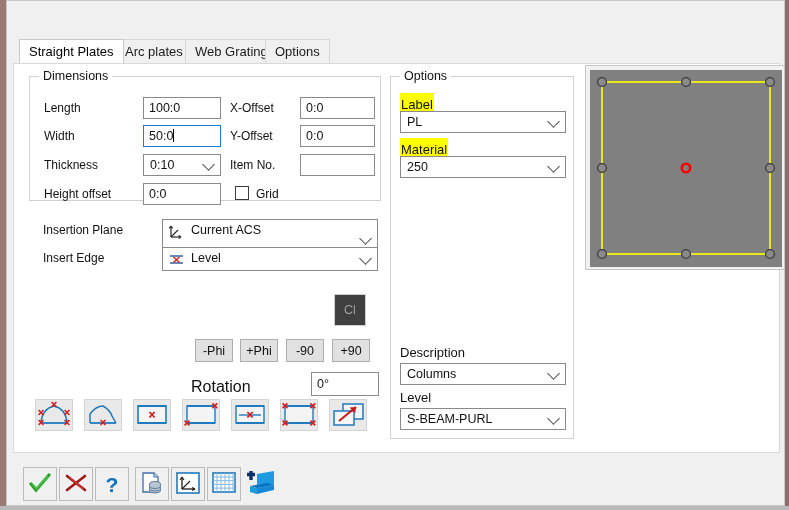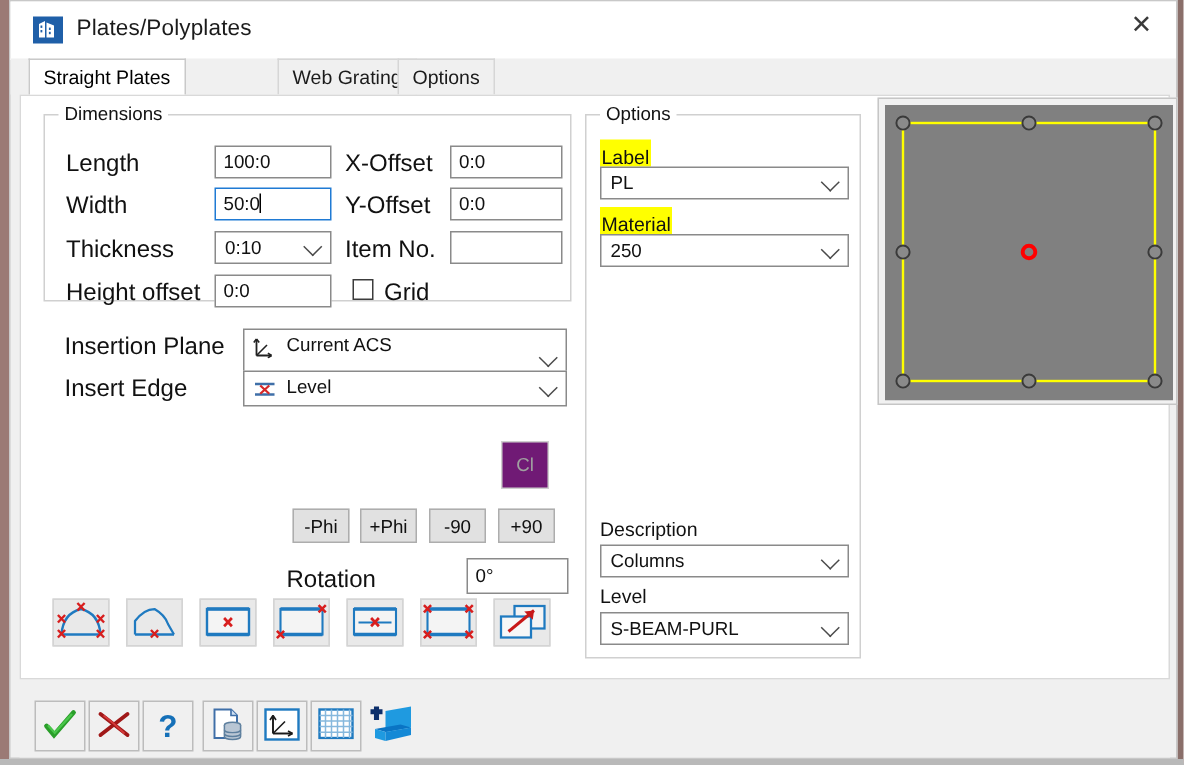--- a/index.html
+++ b/index.html
@@ -58,21 +58,21 @@
     background:#ffffff;border:1px solid #d9d9d9;box-sizing:border-box;
   }
 
   
   .group{position:absolute;border:1px solid #d0d0d0;box-sizing:border-box;}
   .group-title{
     position:absolute;top:-8px;left:9px;background:#ffffff;padding:0 4px;
     font-size:12.5px;color:#111;white-space:nowrap;
   }
 
-  .lbl{position:absolute;font-size:16px;color:#111;white-space:nowrap;}
+  .lbl{position:absolute;font-size:12px;color:#111;white-space:nowrap;}
 
   .tf{
     position:absolute;background:#fff;border:1px solid #8a8a8a;
     box-sizing:border-box;font-family:"Liberation Sans",sans-serif;
     font-size:12.5px;color:#111;padding:0 5px;line-height:20px;height:22px;
   }
   .tf.focused{border:1.6px solid #1f7ad4;}
   .caret{display:inline-block;width:1px;height:13px;background:#000;
     vertical-align:-2px;margin-left:0px;}
 
@@ -94,21 +94,21 @@
     position:absolute;width:14px;height:14px;background:#fff;
     border:1px solid #3c3c3c;box-sizing:border-box;cursor:pointer;
   }
 
   .btn{
     position:absolute;background:#e1e1e1;border:1px solid #adadad;
     box-sizing:border-box;font-size:12.5px;color:#111;
     display:flex;align-items:center;justify-content:center;cursor:pointer;
     font-family:"Liberation Sans",sans-serif;
   }
-  .btn.disabled{color:#a0a0a0;background:#701a75;border-color:#cfcfcf;cursor:default;}
+  .btn.disabled{color:#a0a0a0;background:#404040;border-color:#cfcfcf;cursor:default;}
 
   
   .shapebtn{
     position:absolute;width:38px;height:32px;background:#d4d4d4;
     border:1px solid #d4d4d4;box-sizing:border-box;cursor:pointer;
   }
   .shapebtn svg{display:block;}
 
   
   .hl{background:#ffff00;padding:4px 1px;}
@@ -135,41 +135,27 @@
 </head>
 <body>
 
 <div id="root">
 
   <div class="desktop-left"></div>
   <div class="desktop-bottom"></div>
 
   <div class="window">
 
-    <div class="titlebar">
-      <span class="title-icon">
-        <svg width="20" height="20" viewBox="0 0 20 20">
-          <rect x="0" y="1" width="20" height="18" fill="#1f5fa8"></rect>
-          <path d="M4 15 L4 6 L8 4 L8 15 Z" fill="#ffffff"></path>
-          <path d="M9 15 L9 5 L14 7 L14 15 Z" fill="#ffffff"></path>
-          <rect x="5" y="7" width="1.2" height="1.6" fill="#1f5fa8"></rect>
-          <rect x="5" y="10" width="1.2" height="1.6" fill="#1f5fa8"></rect>
-          <rect x="10.6" y="8.4" width="1.2" height="1.6" fill="#1f5fa8"></rect>
-          <rect x="10.6" y="11.2" width="1.2" height="1.6" fill="#1f5fa8"></rect>
-        </svg>
-      </span>
-      <div class="title-text">Plates/Polyplates</div>
-      <div class="close-btn">
-        <span class="close-x">✕</span>
-      </div>
-    </div>
 
     <div class="tabstrip">
       <div class="tab active" style="left:12px;">
         <span>Straight Plates</span>
+      </div>
+      <div class="tab" style="left:108px;">
+        <span>Arc plates</span>
       </div>
       <div class="tab" style="left:178px;">
         <span>Web Grating</span>
       </div>
       <div class="tab" style="left:258px;">
         <span>Options</span>
       </div>
     </div>
 
     <div class="page">

